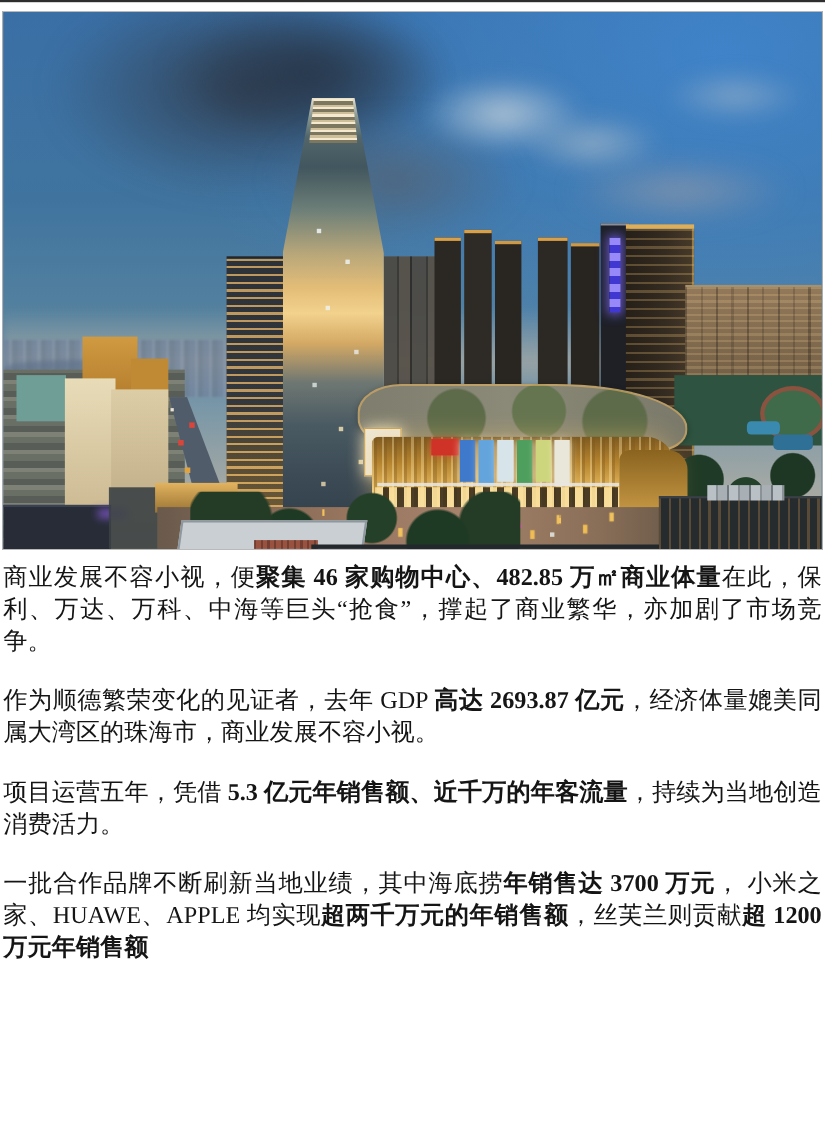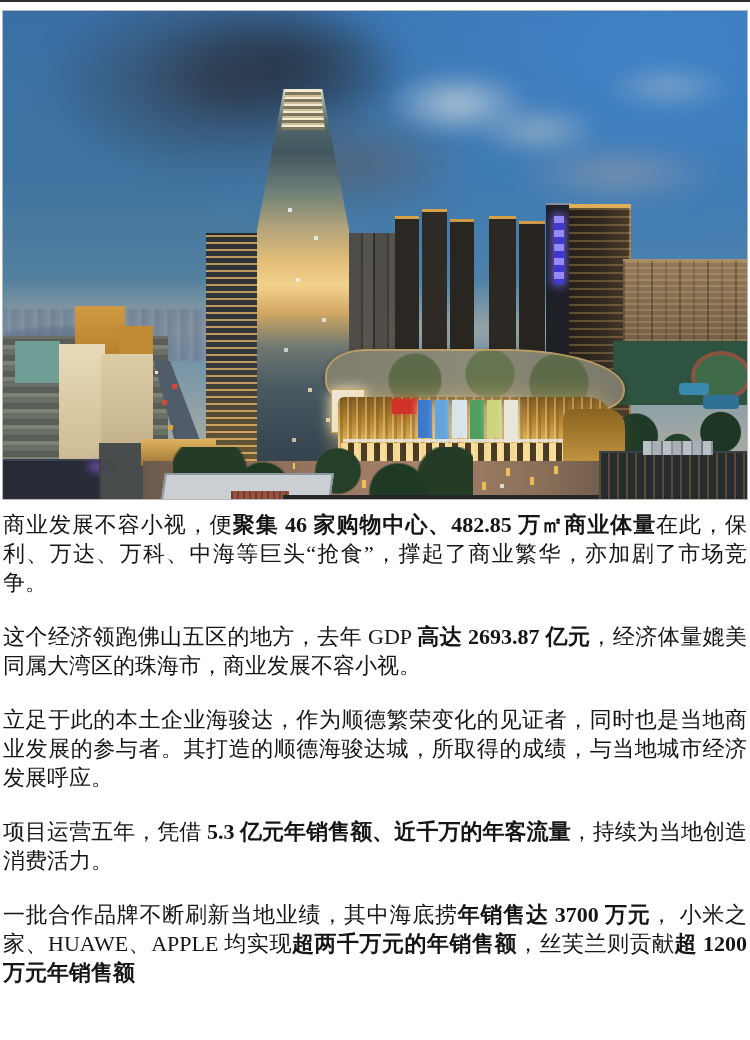--- a/index.html
+++ b/index.html
@@ -167,17 +167,16 @@
        background:repeating-linear-gradient(90deg,rgba(0,0,0,.25) 0 2px,transparent 2px 6px),#9a5240;"></div>
   <div class="abs" style="left:280px;top:484px;width:330px;height:4px;background:#23282c;"></div>
   <div class="abs" style="left:596px;top:440px;width:150px;height:48px;border-top:2px solid #3a4145;
        background:repeating-linear-gradient(90deg,rgba(240,170,80,.25) 0 2px,transparent 2px 9px),#262b2e;"></div>
   <div class="abs" style="left:640px;top:430px;width:70px;height:14px;
        background:repeating-linear-gradient(90deg,#b9c1c6 0 8px,#8a9298 8px 10px,#a8b0b5 10px 18px,#70787e 18px 20px);"></div>
 </figure>
 
 <div class="article" style="color: rgb(21, 21, 21);">
     <p><span>商业发展不容小视，便</span><b>聚集 46 家购物中心、482.85 万㎡商业体量</b><span>在此，保利、万达、万科、中海等巨头“抢食”，撑起了商业繁华，亦加剧了市场竞争。</span></p>
-    <p><span>这个经济领跑佛山五区的地方，去年 GDP </span><b>高达 2693.87 亿元</b><span>，经济体量媲美同属大湾区的珠海市，商业发展不容小视。</span></p>
-    <p><span>立足于此的本土企业海骏达，作为顺德繁荣变化的见证者，同时也是当地商业发展的参与者。其打造的顺德海骏达城，所取得的成绩，与当地城市经济发展呼应。</span></p>
+    <p><span>作为顺德繁荣变化的见证者，去年 GDP </span><b>高达 2693.87 亿元</b><span>，经济体量媲美同属大湾区的珠海市，商业发展不容小视。</span></p>
     <p><span>项目运营五年，凭借 </span><b>5.3 亿元年销售额、近千万的年客流量</b><span>，持续为当地创造消费活力。</span></p>
     <p><span>一批合作品牌不断刷新当地业绩，其中海底捞</span><b>年销售达 3700 万元</b><span>， 小米之家、HUAWE、APPLE 均实现</span><b>超两千万元的年销售额</b><span>，丝芙兰则贡献</span><b>超 1200 万元年销售额</b></p>
   </div>
 
 </body></html>

